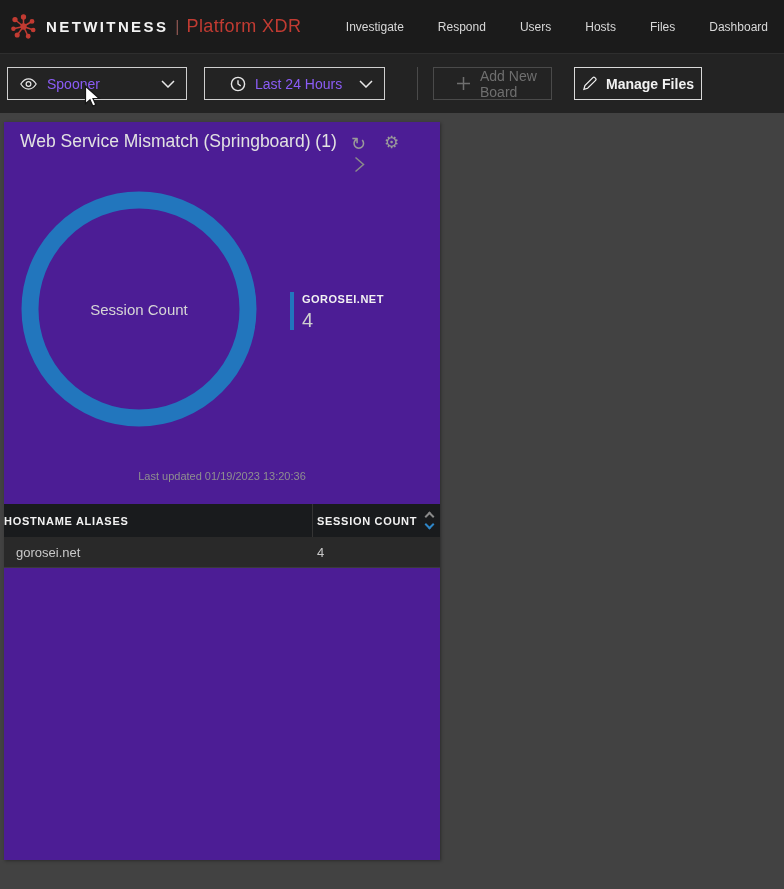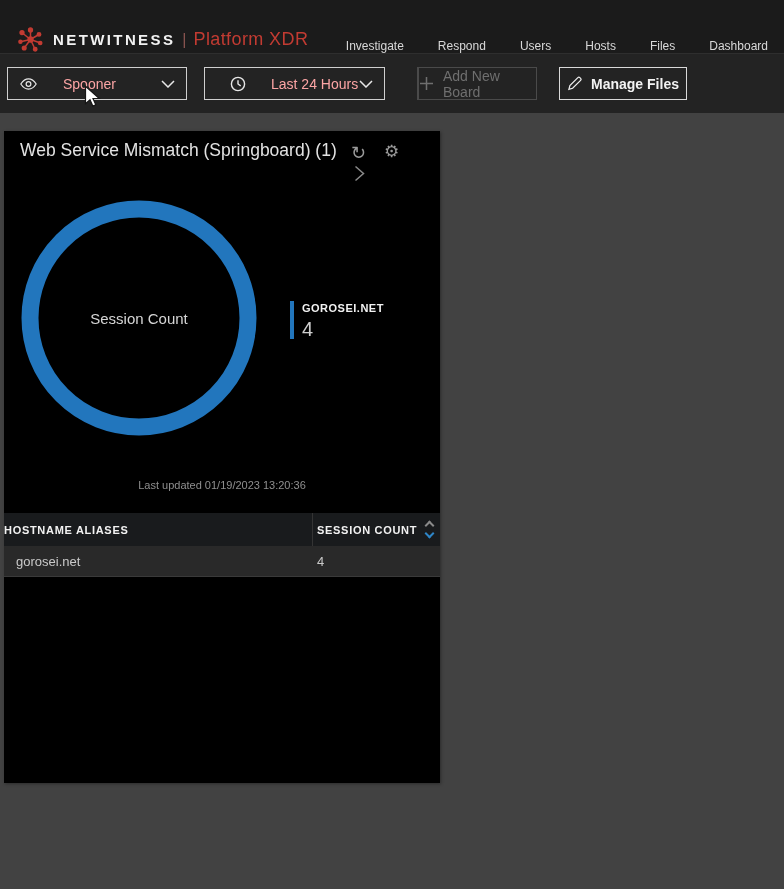--- a/index.html
+++ b/index.html
@@ -8,51 +8,51 @@
     background:#424242;
     font-family:"Liberation Sans", sans-serif;
     overflow:hidden;
     position:relative;
     -webkit-font-smoothing:antialiased;
   }
 
   
   .nav {
     height:54px; background:#1B1B1B; border-bottom:1px solid #2E2E2E;
-    display:flex; align-items:flex-end; padding:0 16px 0 17px;
+    display:flex; align-items:center; padding:0 16px 0 10px;
   }
   .brand { display:flex; align-items:center; cursor:pointer; }
   .brand-name { color:#F2F2F2; font-size:15px; font-weight:700; letter-spacing:2.4px; margin-left:9px; }
   .brand-sep { color:#8A5550; font-size:16px; font-weight:300; margin:0 7px 0 7px; }
   .brand-product { color:#C23B32; font-size:18px; letter-spacing:0.4px; }
   .nav-links { margin-left:auto; display:flex; gap:34px; }
   .nav-link { color:#D8D8D8; font-size:12px; cursor:pointer; }
 
   
   .toolbar { height:59px; background:#232323; display:flex; align-items:center; }
   .select {
     height:33px; border:1px solid #CFCFCF; background:#232323;
     display:flex; align-items:center; padding:0 11px; cursor:pointer;
   }
   .select-board { width:180px; margin-left:7px; }
   .select-time  { width:181px; margin-left:17px;padding-left:25px; }
-  .select-label { color:#fca5a5; font-size:14px; margin-left:25px; flex:1; }
+  .select-label { color:#8b5cf6; font-size:14px; margin-left:9px; flex:1; }
   .tb-divider { width:1px; height:33px; background:#4A4A4A; margin-left:32px; }
   .btn {
     height:33px; display:flex; align-items:center; justify-content:center;
     gap:9px; font-size:14px; background:transparent; cursor:pointer;
   }
-  .btn-add { width:119px; margin-left:0; border:1px solid #4A4A4A; color:#6F6F6F; }
+  .btn-add { width:119px; margin-left:15px; border:1px solid #4A4A4A; color:#6F6F6F;padding-left:22px; }
   .btn-manage { width:128px; margin-left:22px; border:1px solid #D9D9D9; color:#F2F2F2; font-weight:600; }
 
   
   .content { position:relative; height:776px; }
   .card {
-    position:absolute; left:4px; top:18px; width:436px; height:652px;
-    background:#000000; box-shadow:1px 1px 3px rgba(0,0,0,0.35);
+    position:absolute; left:4px; top:9px; width:436px; height:738px;
+    background:#4c1d95; box-shadow:1px 1px 3px rgba(0,0,0,0.35);
   }
   .card-title {
     position:absolute; left:16px; top:9px; width:336px;
     font-size:17.5px; line-height:1.24; color:#E2E2E2; font-weight:400;
   }
   .card-action { position:absolute; cursor:pointer; line-height:1; }
   .act-refresh { left:347px; top:13px; font-size:18px; color:#9A9A9A; }
   .act-gear { left:380px; top:12px; font-size:17px; color:#9A9A9A; }
   .act-expand { left:349px; top:34px; }
 

